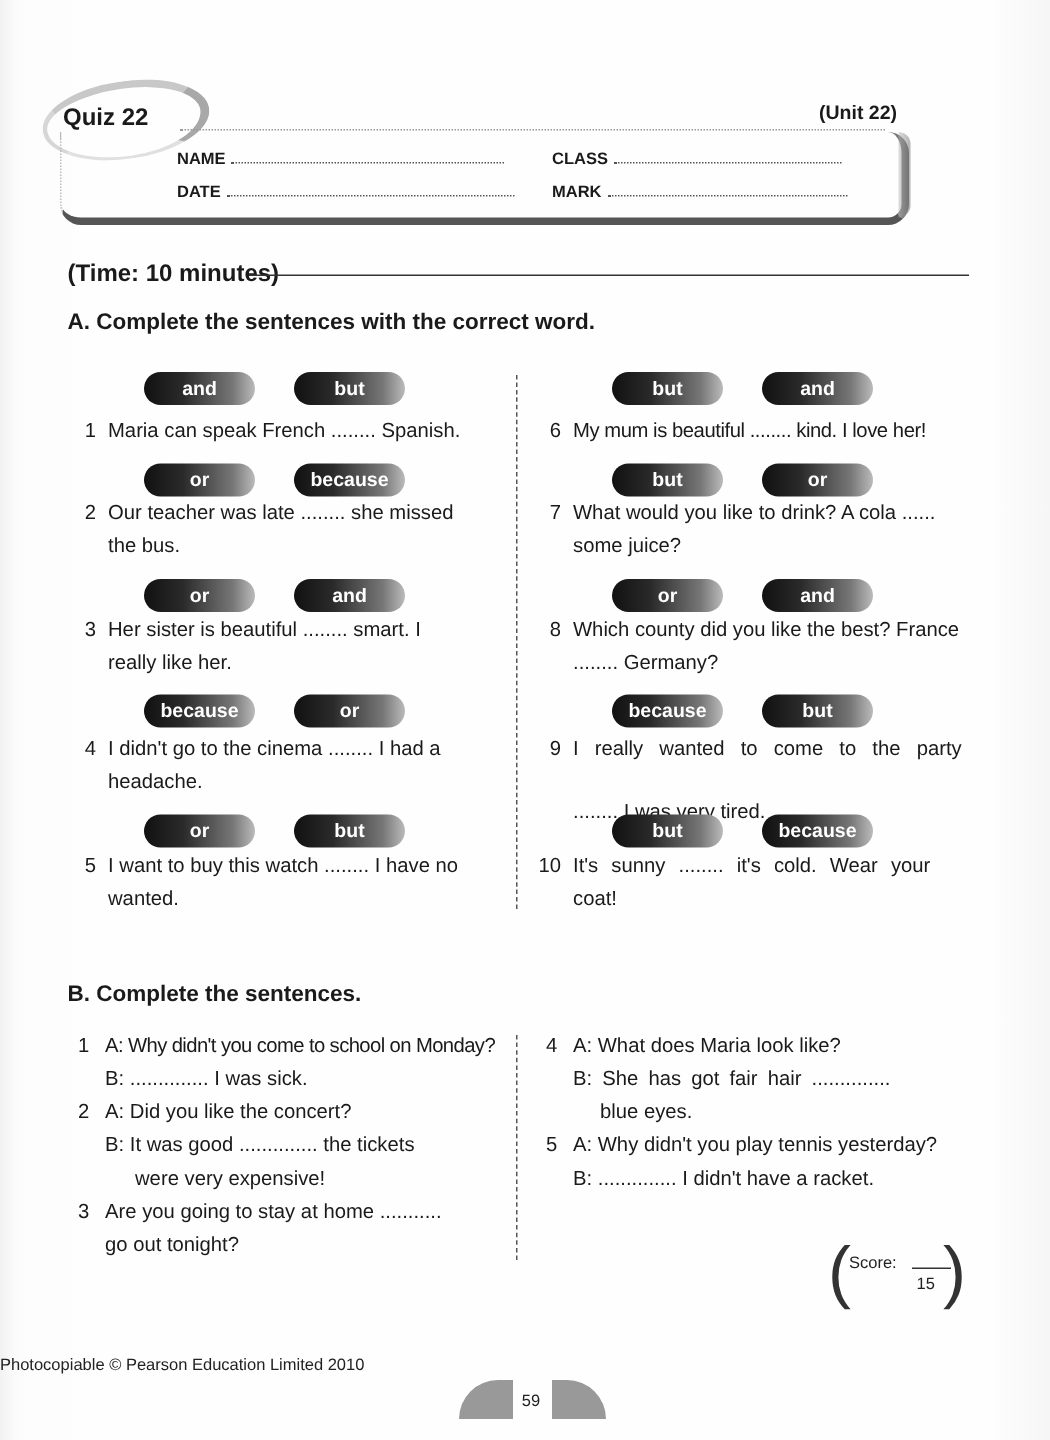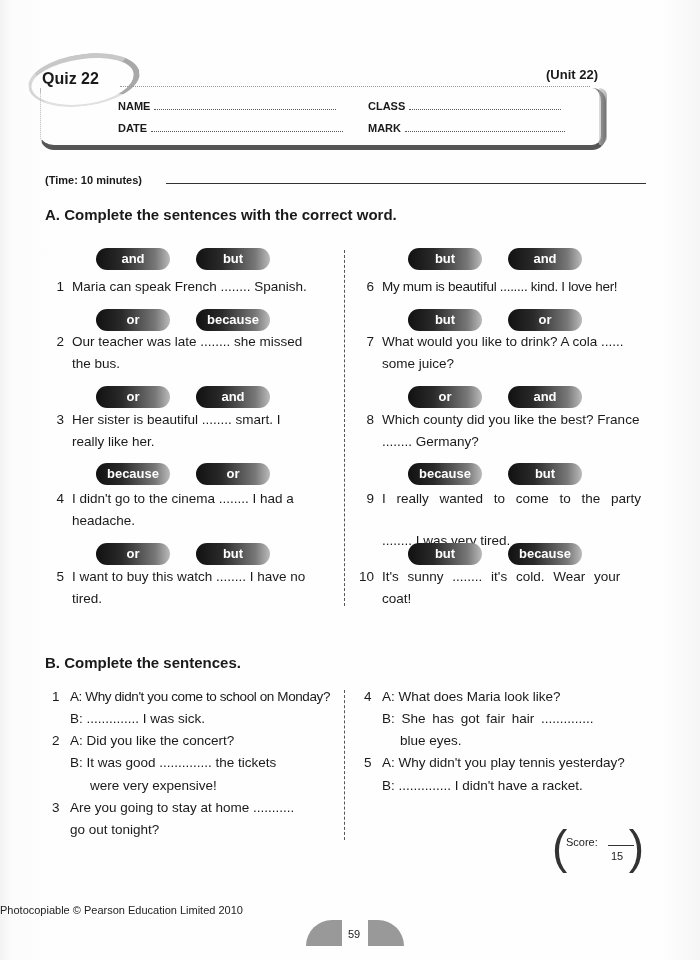--- a/index.html
+++ b/index.html
@@ -17,21 +17,21 @@
     .field { position: absolute; font-weight: bold; font-size: 11px; color: #1a1a1a; white-space: nowrap; }
     .field .dots { display: inline-block; width: 182px; border-bottom: 1px dotted #555; margin-left: 4px; height: 9px; }
     .f-name { left: 118px; top: 100px; }
     .f-date { left: 118px; top: 122px; }
     .f-date .dots { width: 192px; }
     .f-class { left: 368px; top: 100px; }
     .f-class .dots { width: 152px; }
     .f-mark { left: 368px; top: 122px; }
     .f-mark .dots { width: 160px; }
 
-    .time-row { position: absolute; left: 45px; top: 174px; font-weight: bold; font-size: 11px; color: #1a1a1a; }
+    .time-row { position: absolute; left: 45px; top: 174px; font-weight: bold; font-size: 16px; color: #1a1a1a; }
     .time-line { position: absolute; left: 166px; top: 183px; width: 480px; border-top: 1.5px solid #333; }
 
     .section-title { position: absolute; font-weight: bold; font-size: 15px; color: #1a1a1a; }
     .sec-a { left: 45px; top: 206px; }
     .sec-b { left: 45px; top: 654px; }
 
     
     .divider { position: absolute; left: 344px; width: 0; border-left: 1px dashed #555; }
     .div-a { top: 250px; height: 356px; }
     .div-b { top: 690px; height: 150px; }
@@ -122,21 +122,21 @@
     <span class="txt" style="top:22px;">headache.</span>
   </div>
 
   <div class="pill-row" style="left:96px; top:543px;">
     <div class="pill">or</div>
     <div class="pill">but</div>
   </div>
   <div class="q" style="left:50px; top:566px; width:284px;">
     <span class="num">5</span>
     <span class="txt">I want to buy this watch ........ I have no</span>
-    <span class="txt" style="top:22px;">tired.</span>
+    <span class="txt" style="top:22px;">wanted.</span>
   </div>
 
   <div class="pill-row" style="left:408px; top:248px;">
     <div class="pill">but</div>
     <div class="pill">and</div>
   </div>
   <div class="q" style="left:360px; top:276px; width:300px;">
     <span class="num">6</span>
     <span class="txt" style="letter-spacing:-0.3px;">My mum is beautiful ........ kind. I love her!</span>
   </div>

